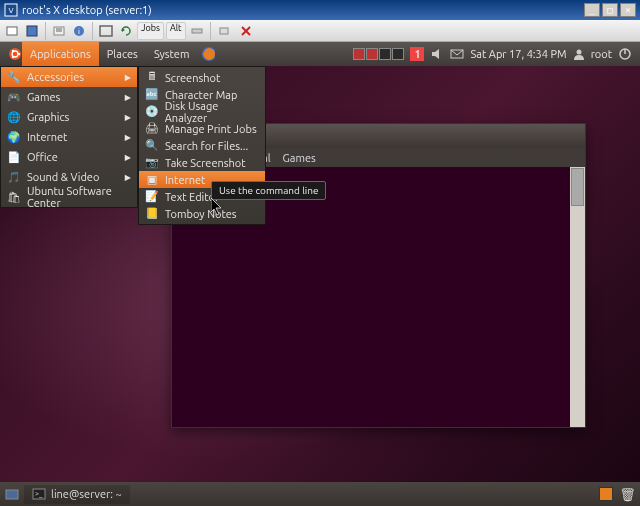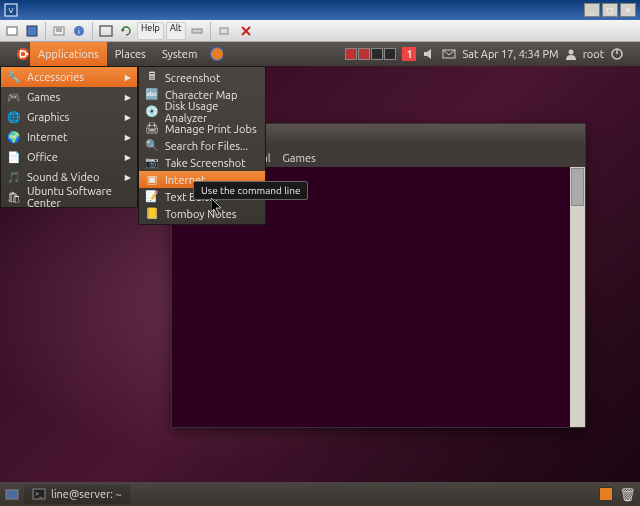--- a/index.html
+++ b/index.html
@@ -6,38 +6,38 @@
 body{width:640px;height:506px;background:#e8e8e8;overflow:hidden;position:relative}
 .win-title{height:20px;background:linear-gradient(#0a3a7a,#3a6ab0);display:flex;align-items:center;padding:0 4px;color:#fff;font-size:11px}
 .win-title-icon{width:14px;height:14px;margin-right:4px;display:inline-flex;align-items:center;justify-content:center}
 .win-controls{margin-left:auto;display:flex;gap:2px}
 .win-btn{width:16px;height:14px;background:#d4d0c8;border:1px solid #808080;font-size:9px;display:flex;align-items:center;justify-content:center;font-family:monospace}
 .host-toolbar{height:22px;background:linear-gradient(#f5f5f5,#d8d8d8);border-bottom:1px solid #aaa;display:flex;align-items:center;padding:0 3px;gap:4px;font-size:10px}
 .tb-group{display:flex;gap:2px;padding-right:4px;border-right:1px solid #bbb}
 .tb-btn{width:18px;height:18px;display:flex;align-items:center;justify-content:center;border:1px solid transparent;border-radius:2px}
 .tb-key{font-size:9px;background:#eee;border:1px solid #ccc;border-radius:2px;padding:0 3px}
 .desk{position:relative;width:640px;height:464px;background:radial-gradient(ellipse 60% 50% at 35% 55%,rgba(130,70,100,.55),rgba(0,0,0,0) 70%),radial-gradient(ellipse 50% 40% at 60% 45%,rgba(150,90,110,.35),rgba(0,0,0,0) 70%),linear-gradient(135deg,#2a0b1e 0%,#3d1028 30%,#4a1630 50%,#2a0a1c 80%,#1a0512 100%)}
-.gnome-top{height:24px;background:linear-gradient(#5a5552,#3e3a37);display:flex;align-items:center;color:#e8e6e3;font-size:11px;padding:0 16px;position:relative;z-index:5}
+.gnome-top{height:24px;background:linear-gradient(#5a5552,#3e3a37);display:flex;align-items:center;color:#e8e6e3;font-size:11px;padding:0 8px;position:relative;z-index:5}
 .gt-item{padding:0 8px;height:24px;display:flex;align-items:center;gap:4px}
 .gt-item.active{background:linear-gradient(#f18c3e,#e56b1e)}
 .gt-icon{width:14px;height:14px;display:inline-flex;align-items:center;justify-content:center}
 .gt-right{margin-left:auto;display:flex;align-items:center;gap:6px}
 .ws-switch{display:flex;gap:1px}
 .ws{width:12px;height:12px;background:#2a2a2a;border:1px solid #888}
 .ws.active{background:#b33}
 .notif{background:#e44;width:14px;height:14px;display:flex;align-items:center;justify-content:center;font-size:10px;font-weight:bold}
 .main-menu{position:absolute;top:24px;left:0;width:138px;background:linear-gradient(#4a4541,#3a3632);border:1px solid #1a1815;z-index:5;color:#e8e6e3;font-size:11px}
 .mm-item{height:20px;display:flex;align-items:center;padding:0 6px;gap:6px;position:relative}
 .mm-item.sel{background:linear-gradient(#f18c3e,#e56b1e)}
 .mm-item .arrow{margin-left:auto;font-size:8px}
 .mm-icon{width:14px;height:14px;display:inline-flex;align-items:center;justify-content:center;font-size:11px}
 .sub-menu{position:absolute;top:24px;left:138px;width:128px;background:linear-gradient(#4a4541,#3a3632);border:1px solid #1a1815;z-index:5;color:#e8e6e3;font-size:11px;padding:2px 0}
 .sm-item{height:17px;display:flex;align-items:center;padding:0 6px;gap:6px}
 .sm-item.sel{background:linear-gradient(#f18c3e,#e56b1e)}
-.tooltip{position:absolute;top:139px;left:193px;background:#1a1a1a;color:#eee;font-size:10px;padding:3px 7px;border:1px solid #666;z-index:6;border-radius:2px}
+.tooltip{position:absolute;top:139px;left:211px;background:#1a1a1a;color:#eee;font-size:10px;padding:3px 7px;border:1px solid #666;z-index:6;border-radius:2px}
 .term-win{position:absolute;top:81px;left:171px;width:415px;height:305px;background:#2c001e;border:1px solid #333;box-shadow:0 4px 12px rgba(0,0,0,.5);z-index:2}
 .term-titlebar{height:24px;background:linear-gradient(#5a5350,#3c3633);display:flex;align-items:center;justify-content:center;position:relative}
 .term-menubar{height:19px;background:#403b38;display:flex;align-items:center;color:#ddd;font-size:11px;padding:0 90px;gap:12px}
 .term-body{height:calc(100% - 43px);background:#2c001e;position:relative}
 .term-scroll{position:absolute;right:0;top:0;width:15px;height:100%;background:#d4d0c8}
 .term-sb-thumb{width:13px;height:38px;background:#aaa;margin:1px auto;border:1px solid #888}
 .bottom-panel{position:absolute;bottom:0;left:0;right:0;height:24px;background:linear-gradient(#4a4541,#38332f);display:flex;align-items:center;padding:0 4px;gap:4px;color:#ddd;font-size:11px}
 .taskbar-item{height:19px;padding:0 8px;display:flex;align-items:center;gap:5px;background:rgba(0,0,0,.15);border-radius:2px}
 .tray-right{margin-left:auto;display:flex;align-items:center;gap:6px}
 .tray-ws{width:14px;height:14px;background:#e67e22;border:1px solid #333}
@@ -47,20 +47,21 @@
 </head>
 <body>
 
 <div class="win-title">
   <span class="win-title-icon">
     <svg width="14" height="14">
         <rect x="1" y="1" width="12" height="12" fill="#1a4a8a" stroke="#fff" stroke-width="1"></rect>
         <text x="7" y="10" font-size="8" fill="#fff" text-anchor="middle">V</text>
       </svg>
   </span>
+  <span>root's X desktop (server:1)</span>
   <div class="win-controls">
     <div class="win-btn">_</div>
     <div class="win-btn">□</div>
     <div class="win-btn">×</div>
   </div>
 </div>
 
 <div class="host-toolbar">
   <div class="tb-group">
     <div class="tb-btn">
@@ -94,21 +95,21 @@
         <svg width="14" height="14">
           <rect x="1" y="2" width="12" height="10" fill="none" stroke="#666" stroke-width="1.5"></rect>
         </svg>
       </div>
     <div class="tb-btn">
         <svg width="14" height="14">
           <path d="M3 7 A4 4 0 1 1 7 11" fill="none" stroke="#2a7a2a" stroke-width="1.5"></path>
           <polygon points="3,4 3,8 6,6" fill="#2a7a2a"></polygon>
         </svg>
       </div>
-    <span class="tb-key">Help</span>
+    <span class="tb-key">Jobs</span>
     <span class="tb-key">Alt</span>
     <div class="tb-btn">
         <svg width="14" height="14">
           <rect x="2" y="5" width="10" height="4" fill="#ccc" stroke="#888"></rect>
         </svg>
       </div>
   </div>
   <div class="tb-btn">
       <svg width="14" height="14">
         <rect x="3" y="4" width="8" height="6" fill="#ddd" stroke="#888"></rect>

